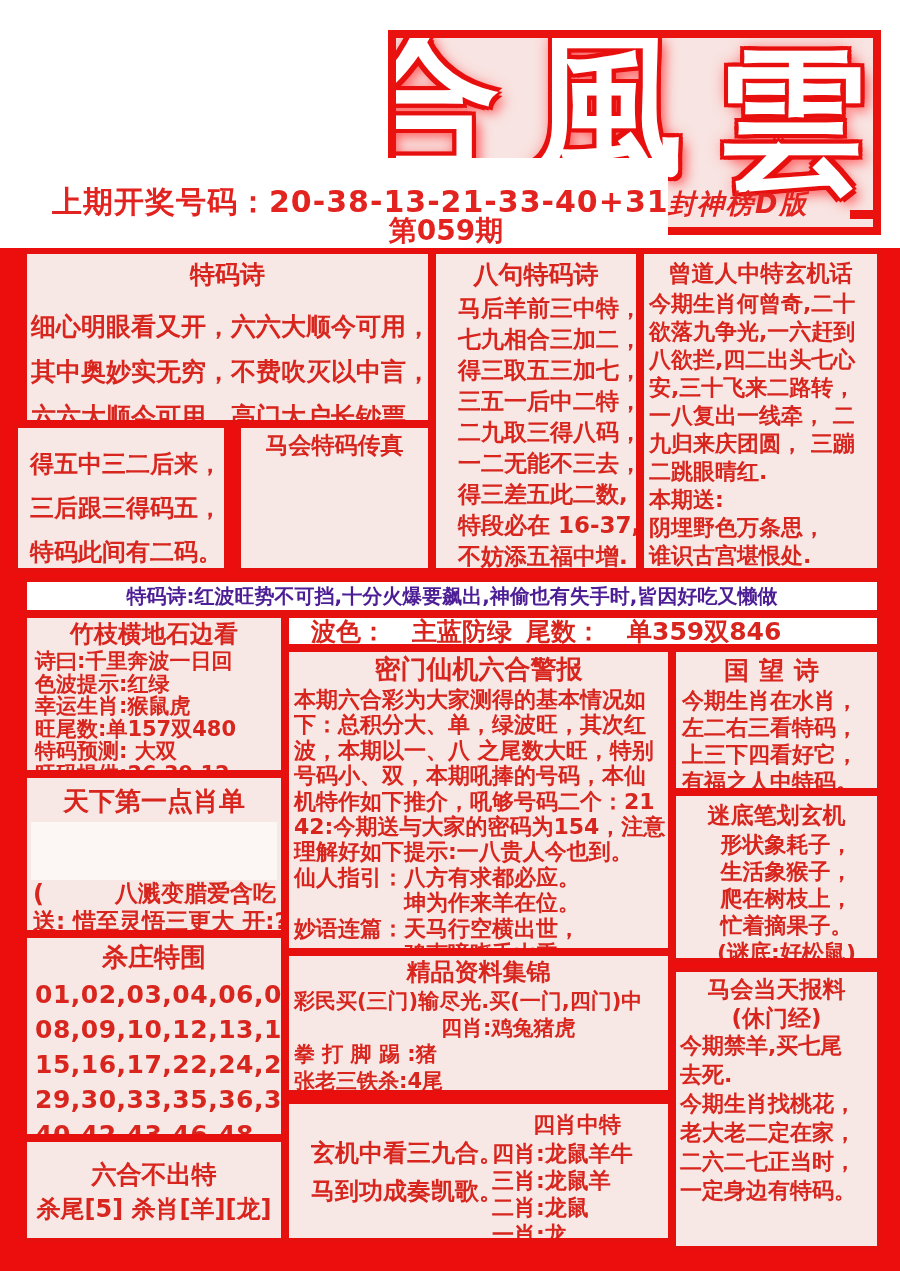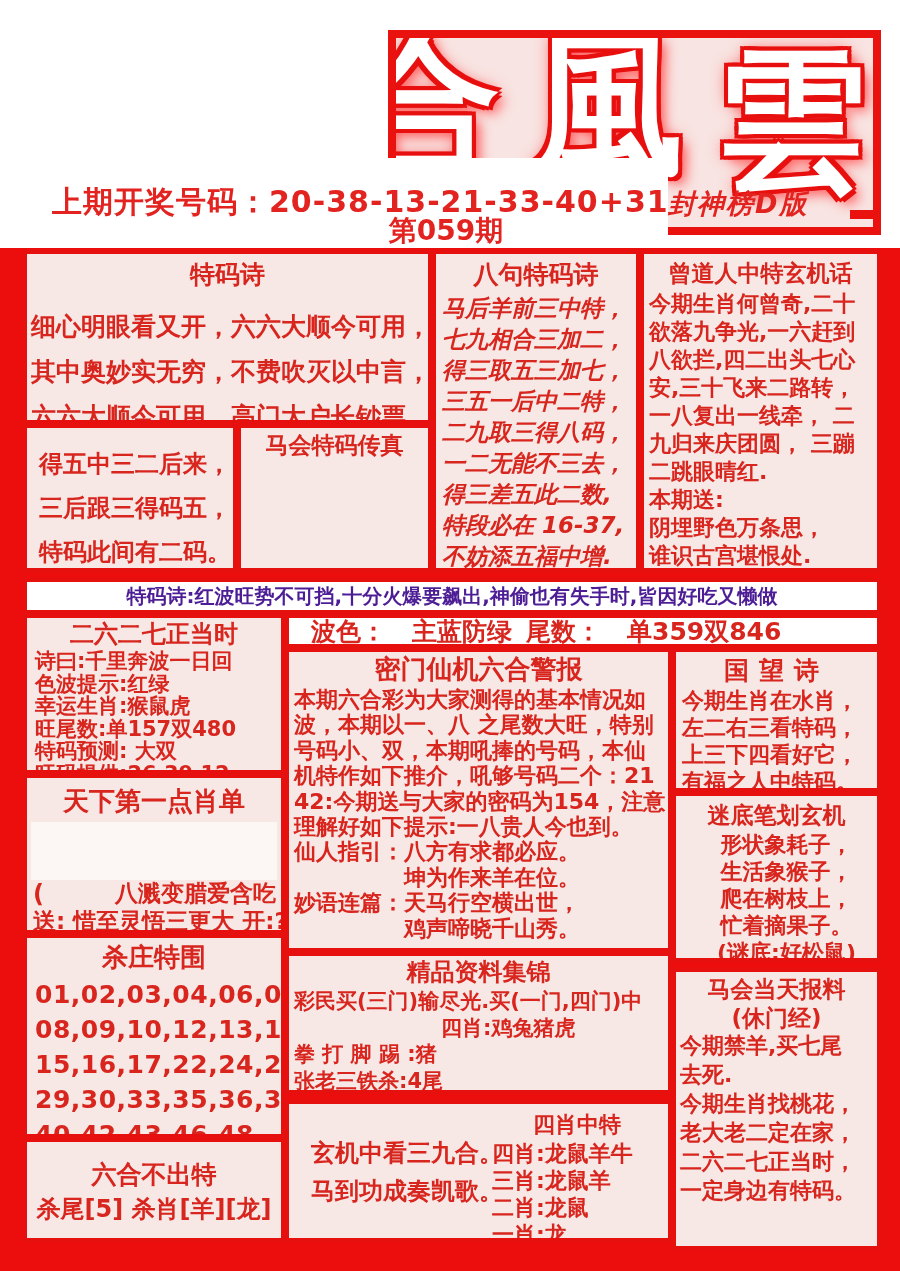--- a/index.html
+++ b/index.html
@@ -36,29 +36,29 @@
   .box{
     position:absolute;background:#f7e7e5;border:4px solid #e6100e;
     box-sizing:border-box;overflow:hidden;color:#d8251e;
   }
   .box h3{margin:4px 0 0 0;text-align:center;font-size:25px;font-weight:bold;}
   .lines div{white-space:nowrap;}
   
   #box-temashi{left:23px;top:250px;width:409px;height:174px;}
   #box-temashi .lines{margin-top:13px;padding:0 4px;font-size:25px;}
   #box-temashi .lines div{line-height:45px;}
-  #box-dewu{left:23px;top:424px;width:214px;height:148px;}
+  #box-dewu{left:14px;top:424px;width:214px;height:148px;}
   #box-dewu .lines{padding:14px 0 0 12px;font-size:24px;}
   #box-dewu .lines div{line-height:44px;}
   #box-chuanzhen{left:237px;top:424px;width:195px;height:148px;}
   #box-chuanzhen h3{font-size:23px;margin-top:2px;}
   #box-chuanzhen .lines{padding:0 0 0 6px;font-size:23px;}
   #box-chuanzhen .lines div{line-height:27px;}
   #box-baju{left:432px;top:250px;width:208px;height:322px;}
-  #box-baju .lines{padding:2px 0 0 6px;font-size:23px;font-style:italic;}
+  #box-baju .lines{padding:2px 0 0 22px;font-size:23px;}
   #box-baju .lines div{line-height:31px;}
   #box-zengxuanji{left:640px;top:250px;width:241px;height:322px;}
   #box-zengxuanji h3{font-size:23px;}
   #box-zengxuanji .lines{padding:1px 0 0 5px;font-size:22px;}
   #box-zengxuanji .lines div{line-height:28px;}
   
   #banner{left:23px;top:578px;width:858px;height:36px;background:#ffffff;
     display:flex;align-items:center;justify-content:center;font-size:20px;white-space:nowrap;color:#4c1d95;}
   
   #box-zengchuan{left:23px;top:614px;width:262px;height:160px;}
@@ -183,21 +183,21 @@
         <div>二跳眼晴红.</div>
         <div>本期送:</div>
         <div>阴埋野色万条思，</div>
         <div>谁识古宫堪恨处.</div>
       </div>
   </div>
 
   <div class="box" id="banner">特码诗:红波旺势不可挡,十分火爆要飙出,神偷也有失手时,皆因好吃又懒做</div>
 
   <div class="box" id="box-zengchuan">
-    <h3>二六二七正当时</h3>
+    <h3>竹枝横地石边看</h3>
     <div class="lines">
         <div>诗曰:千里奔波一日回</div>
         <div>色波提示:红绿</div>
         <div>幸运生肖:猴鼠虎</div>
         <div>旺尾数:单157双480</div>
         <div>特码预测: 大双</div>
         <div>旺码提供:26 39 12</div>
       </div>
   </div>
 
@@ -229,20 +229,21 @@
     <span class="lbl">波色：</span>
     <span class="val">主蓝防绿</span>
     <span class="lbl2">尾数：</span>
     <span class="val">单359双846</span>
   </div>
 
   <div class="box" id="box-mimen">
     <h3>密门仙机六合警报</h3>
     <div class="lines">
         <div>本期六合彩为大家测得的基本情况如</div>
+        <div>下：总积分大、单，绿波旺，其次红</div>
         <div>波，本期以一、八 之尾数大旺，特别</div>
         <div>号码小、双，本期吼捧的号码，本仙</div>
         <div>机特作如下推介，吼够号码二个：21</div>
         <div>42:今期送与大家的密码为154，注意</div>
         <div>理解好如下提示:一八贵人今也到。</div>
         <div>仙人指引：八方有求都必应。</div>
         <div>　　　　　坤为作来羊在位。</div>
         <div>妙语连篇：天马行空横出世，</div>
         <div>　　　　　鸡声啼晓千山秀。</div>
       </div>

